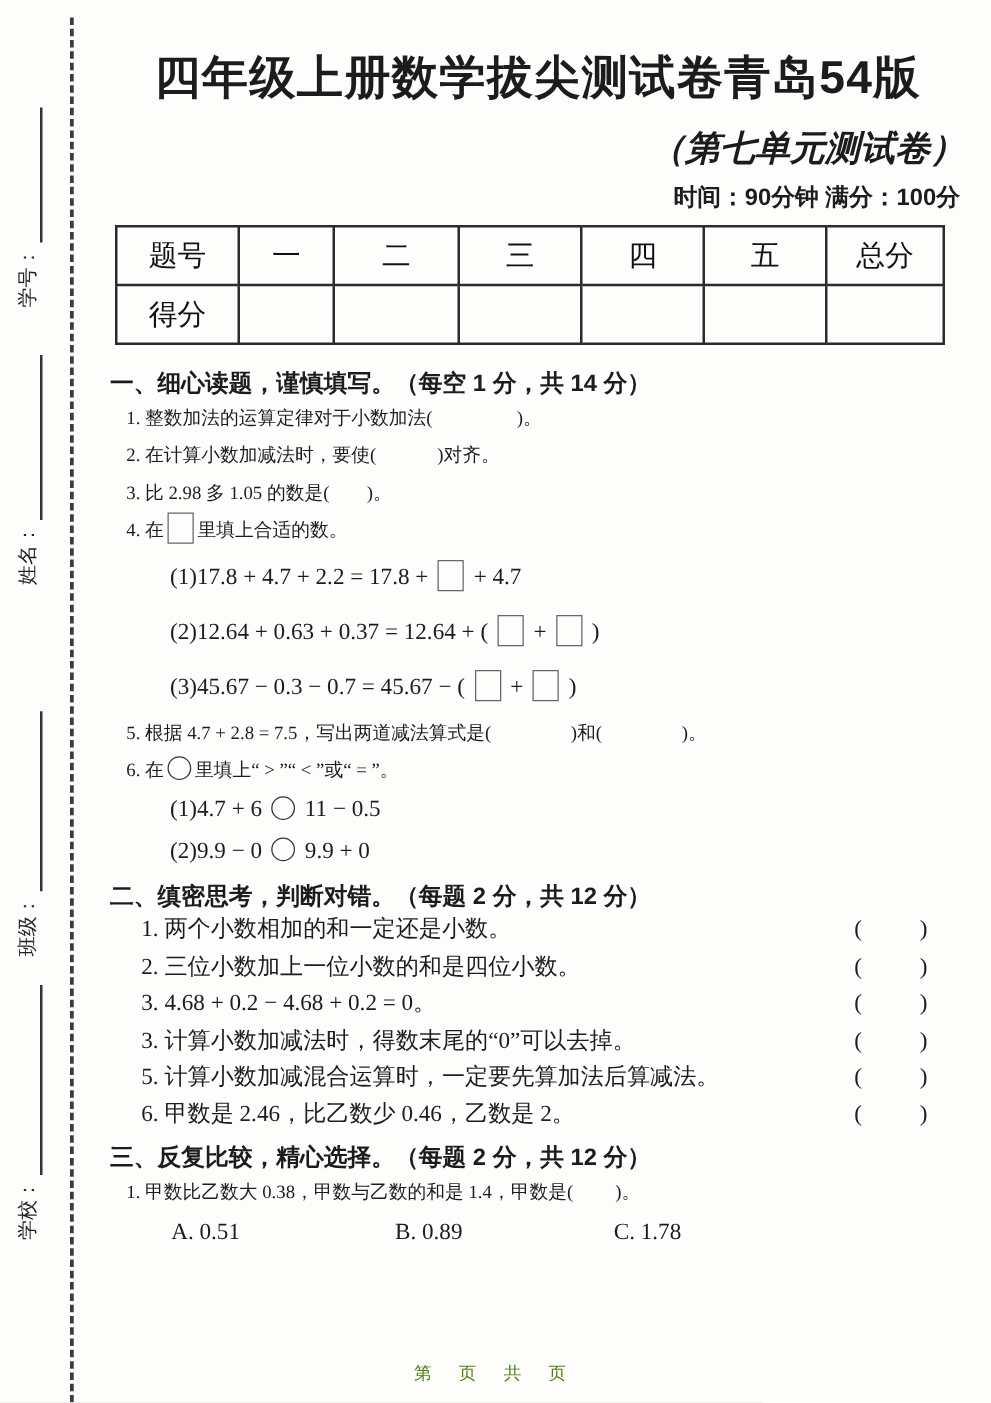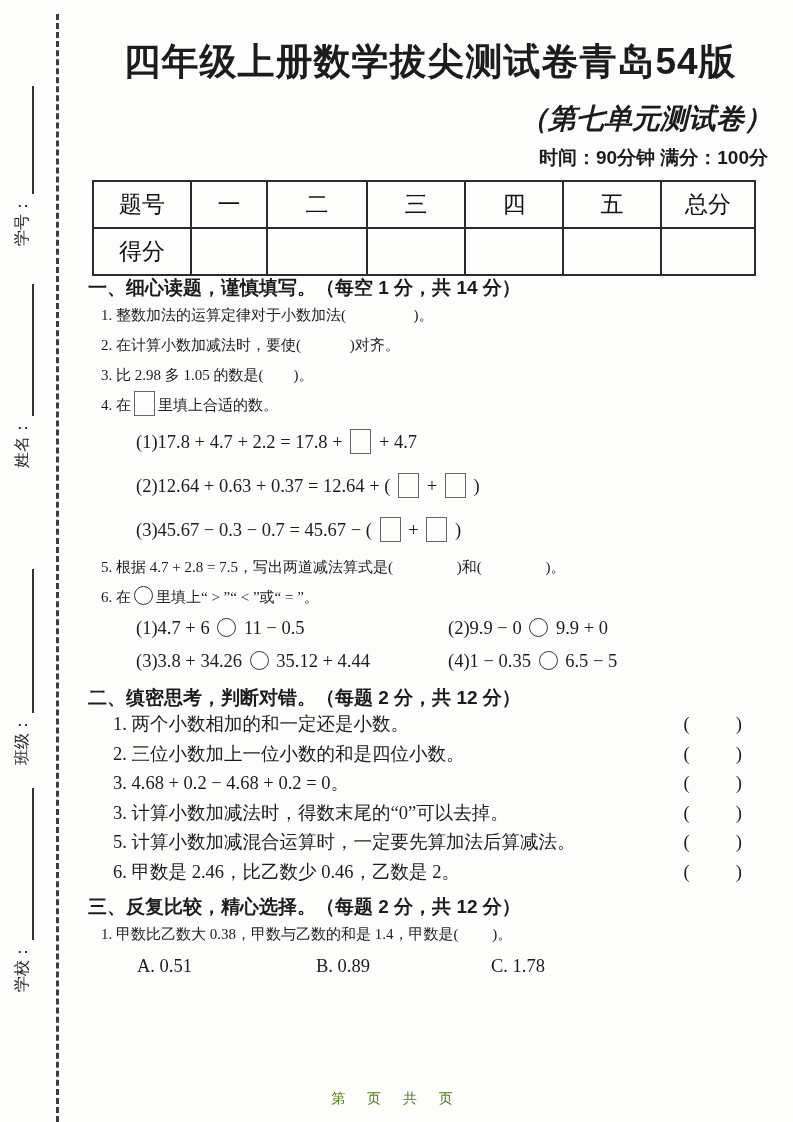--- a/index.html
+++ b/index.html
@@ -77,37 +77,38 @@
     vertical-align: middle;
     font-size: 23px;
     color: #111;
   }
 
   .sec-heading {
     font-family: "Liberation Sans", sans-serif;
     font-weight: bold;
     font-size: 19px;
     line-height: 24px;
+    margin-top: 20px;
   }
   .sec-heading.tight { margin-top: 8px; }
 
   .q-line {
     margin-left: 13px;
     font-size: 15px;
     line-height: 30px;
     white-space: pre;
   }
   .sub-line {
     margin-left: 48px;
     font-size: 18.5px;
     line-height: 30px;
     padding: 7px 0;
     white-space: pre;
   }
-  .cmp-row { display: flex; margin-left: 48px; font-size: 18.5px; line-height: 33px; white-space: pre; }
+  .cmp-row { display: flex; margin-left: 48px; font-size: 18.5px; line-height: 33px; white-space: pre; flex-direction: column; }
   .cmp-row .cmp-left { width: 312px; }
 
   .judge-row {
     display: flex;
     justify-content: space-between;
     margin-left: 25px;
     padding-right: 30px;
     font-size: 18.5px;
     line-height: 29.5px;
   }
@@ -213,24 +214,20 @@
     <div class="q-line shapes">4. 在<span class="wbox"></span>里填上合适的数。</div>
     <div class="sub-line shapes">(1)17.8 + 4.7 + 2.2 = 17.8 + <span class="wbox"></span> + 4.7</div>
     <div class="sub-line shapes">(2)12.64 + 0.63 + 0.37 = 12.64 + ( <span class="wbox"></span> + <span class="wbox"></span> )</div>
     <div class="sub-line shapes">(3)45.67 − 0.3 − 0.7 = 45.67 − ( <span class="wbox"></span> + <span class="wbox"></span> )</div>
     <div class="q-line">5. 根据 4.7 + 2.8 = 7.5，写出两道减法算式是(                 )和(                 )。</div>
     <div class="q-line shapes">6. 在<span class="wcircle"></span>里填上“ &gt; ”“ &lt; ”或“ = ”。</div>
     <div class="cmp-row">
       <span class="cmp-left shapes">(1)4.7 + 6 <span class="wcircle"></span> 11 − 0.5</span>
       <span class="shapes">(2)9.9 − 0 <span class="wcircle"></span> 9.9 + 0</span>
     </div>
-    <div class="cmp-row">
-      <span class="cmp-left shapes">(3)3.8 + 34.26 <span class="wcircle"></span> 35.12 + 4.44</span>
-      <span class="shapes">(4)1 − 0.35 <span class="wcircle"></span> 6.5 − 5</span>
-    </div>
 
     <div class="sec-heading tight">二、缜密思考，判断对错。（每题 2 分，共 12 分）</div>
     <div class="judge-row">
       <span>1. 两个小数相加的和一定还是小数。</span>
       <span class="judge-paren">(          )</span>
     </div>
     <div class="judge-row">
       <span>2. 三位小数加上一位小数的和是四位小数。</span>
       <span class="judge-paren">(          )</span>
     </div>

